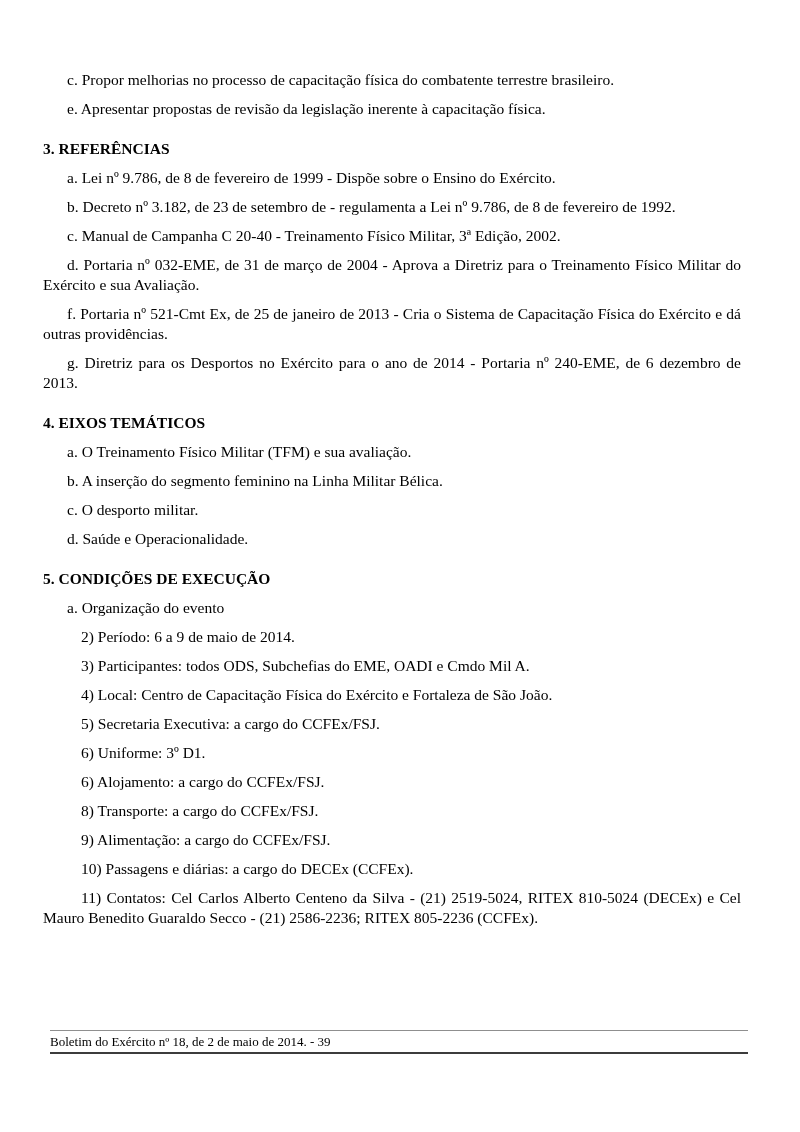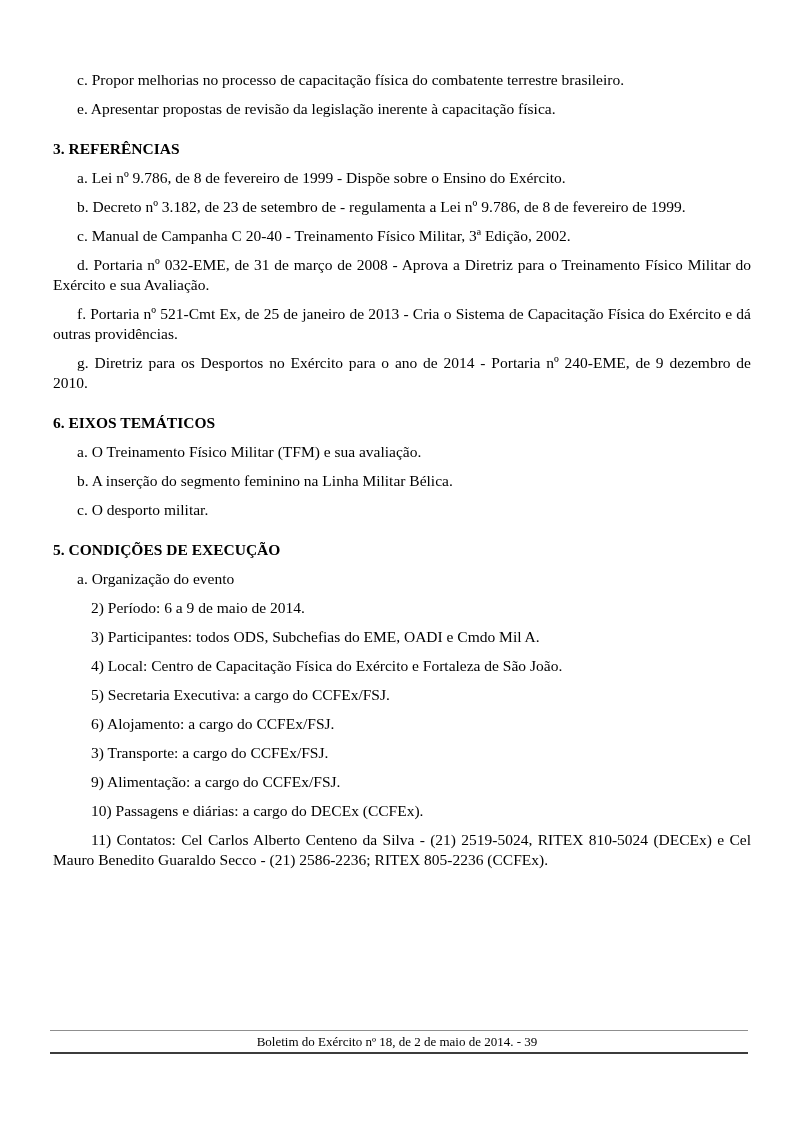--- a/index.html
+++ b/index.html
@@ -8,21 +8,21 @@
     width: 800px;
     height: 1132px;
     background: #ffffff;
     color: #000000;
     font-family: "Liberation Serif", "DejaVu Serif", serif;
     position: relative;
     overflow: hidden;
   }
   .content {
     position: absolute;
-    left: 53px;
+    left: 43px;
     top: 70px;
     width: 698px;
     font-size: 15.5px;
     line-height: 20px;
   }
   .content p { margin: 0 0 9px 0; }
   p.item {
     text-indent: 24px;
     text-align: justify;
   }
@@ -37,55 +37,57 @@
     text-align: left;
   }
   .footer {
     position: absolute;
     left: 50px;
     right: 52px;
     top: 1030px;
   }
   .footer-rule-top { border-top: 1px solid #8f8f8f; height: 0; }
   .footer-text {
-    text-align: center;
+    text-align: left;
     font-size: 13px;
     line-height: 16px;
     padding: 3px 4px 2px 0;
   }
   .footer-rule-bottom { border-top: 2px solid #3c3c3c; height: 0; }
 </style>
 </head>
 <body>
 
 <main class="content">
   <p class="item">c. Propor melhorias no processo de capacitação física do combatente terrestre brasileiro.</p>
   <p class="item">e. Apresentar propostas de revisão da legislação inerente à capacitação física.</p>
 
   <p class="heading">3. REFERÊNCIAS</p>
   <p class="item">a. Lei nº 9.786, de 8 de fevereiro de 1999 - Dispõe sobre o Ensino do Exército.</p>
-  <p class="item">b. Decreto nº 3.182, de 23 de setembro de - regulamenta a Lei nº 9.786, de 8 de fevereiro de 1999.</p>
+  <p class="item">b. Decreto nº 3.182, de 23 de setembro de - regulamenta a Lei nº 9.786, de 8 de fevereiro de 1992.</p>
   <p class="item">c. Manual de Campanha C 20-40 - Treinamento Físico Militar, 3ª Edição, 2002.</p>
-  <p class="item">d. Portaria nº 032-EME, de 31 de março de 2008 - Aprova a Diretriz para o Treinamento Físico Militar do Exército e sua Avaliação.</p>
+  <p class="item">d. Portaria nº 032-EME, de 31 de março de 2004 - Aprova a Diretriz para o Treinamento Físico Militar do Exército e sua Avaliação.</p>
   <p class="item">f. Portaria nº 521-Cmt Ex, de 25 de janeiro de 2013 - Cria o Sistema de Capacitação Física do Exército e dá outras providências.</p>
-  <p class="item">g. Diretriz para os Desportos no Exército para o ano de 2014 - Portaria nº 240-EME, de 9 dezembro de 2010.</p>
+  <p class="item">g. Diretriz para os Desportos no Exército para o ano de 2014 - Portaria nº 240-EME, de 6 dezembro de 2013.</p>
 
-  <p class="heading">6. EIXOS TEMÁTICOS</p>
+  <p class="heading">4. EIXOS TEMÁTICOS</p>
   <p class="item">a. O Treinamento Físico Militar (TFM) e sua avaliação.</p>
   <p class="item">b. A inserção do segmento feminino na Linha Militar Bélica.</p>
   <p class="item">c. O desporto militar.</p>
+  <p class="item">d. Saúde e Operacionalidade.</p>
 
   <p class="heading">5. CONDIÇÕES DE EXECUÇÃO</p>
   <p class="item">a. Organização do evento</p>
   <p class="subitem">2) Período: 6 a 9 de maio de 2014.</p>
   <p class="subitem">3) Participantes: todos ODS, Subchefias do EME, OADI e Cmdo Mil A.</p>
   <p class="subitem">4) Local: Centro de Capacitação Física do Exército e Fortaleza de São João.</p>
   <p class="subitem">5) Secretaria Executiva: a cargo do CCFEx/FSJ.</p>
+  <p class="subitem">6) Uniforme: 3º D1.</p>
   <p class="subitem">6) Alojamento: a cargo do CCFEx/FSJ.</p>
-  <p class="subitem">3) Transporte: a cargo do CCFEx/FSJ.</p>
+  <p class="subitem">8) Transporte: a cargo do CCFEx/FSJ.</p>
   <p class="subitem">9) Alimentação: a cargo do CCFEx/FSJ.</p>
   <p class="subitem">10) Passagens e diárias: a cargo do DECEx (CCFEx).</p>
   <p class="subitem">11) Contatos: Cel Carlos Alberto Centeno da Silva - (21) 2519-5024, RITEX 810-5024 (DECEx) e Cel Mauro Benedito Guaraldo Secco - (21) 2586-2236; RITEX 805-2236 (CCFEx).</p>
 </main>
 
 <footer class="footer">
   <div class="footer-rule-top"></div>
   <div class="footer-text">Boletim do Exército nº 18, de 2 de maio de 2014. - 39</div>
   <div class="footer-rule-bottom"></div>
 </footer>

